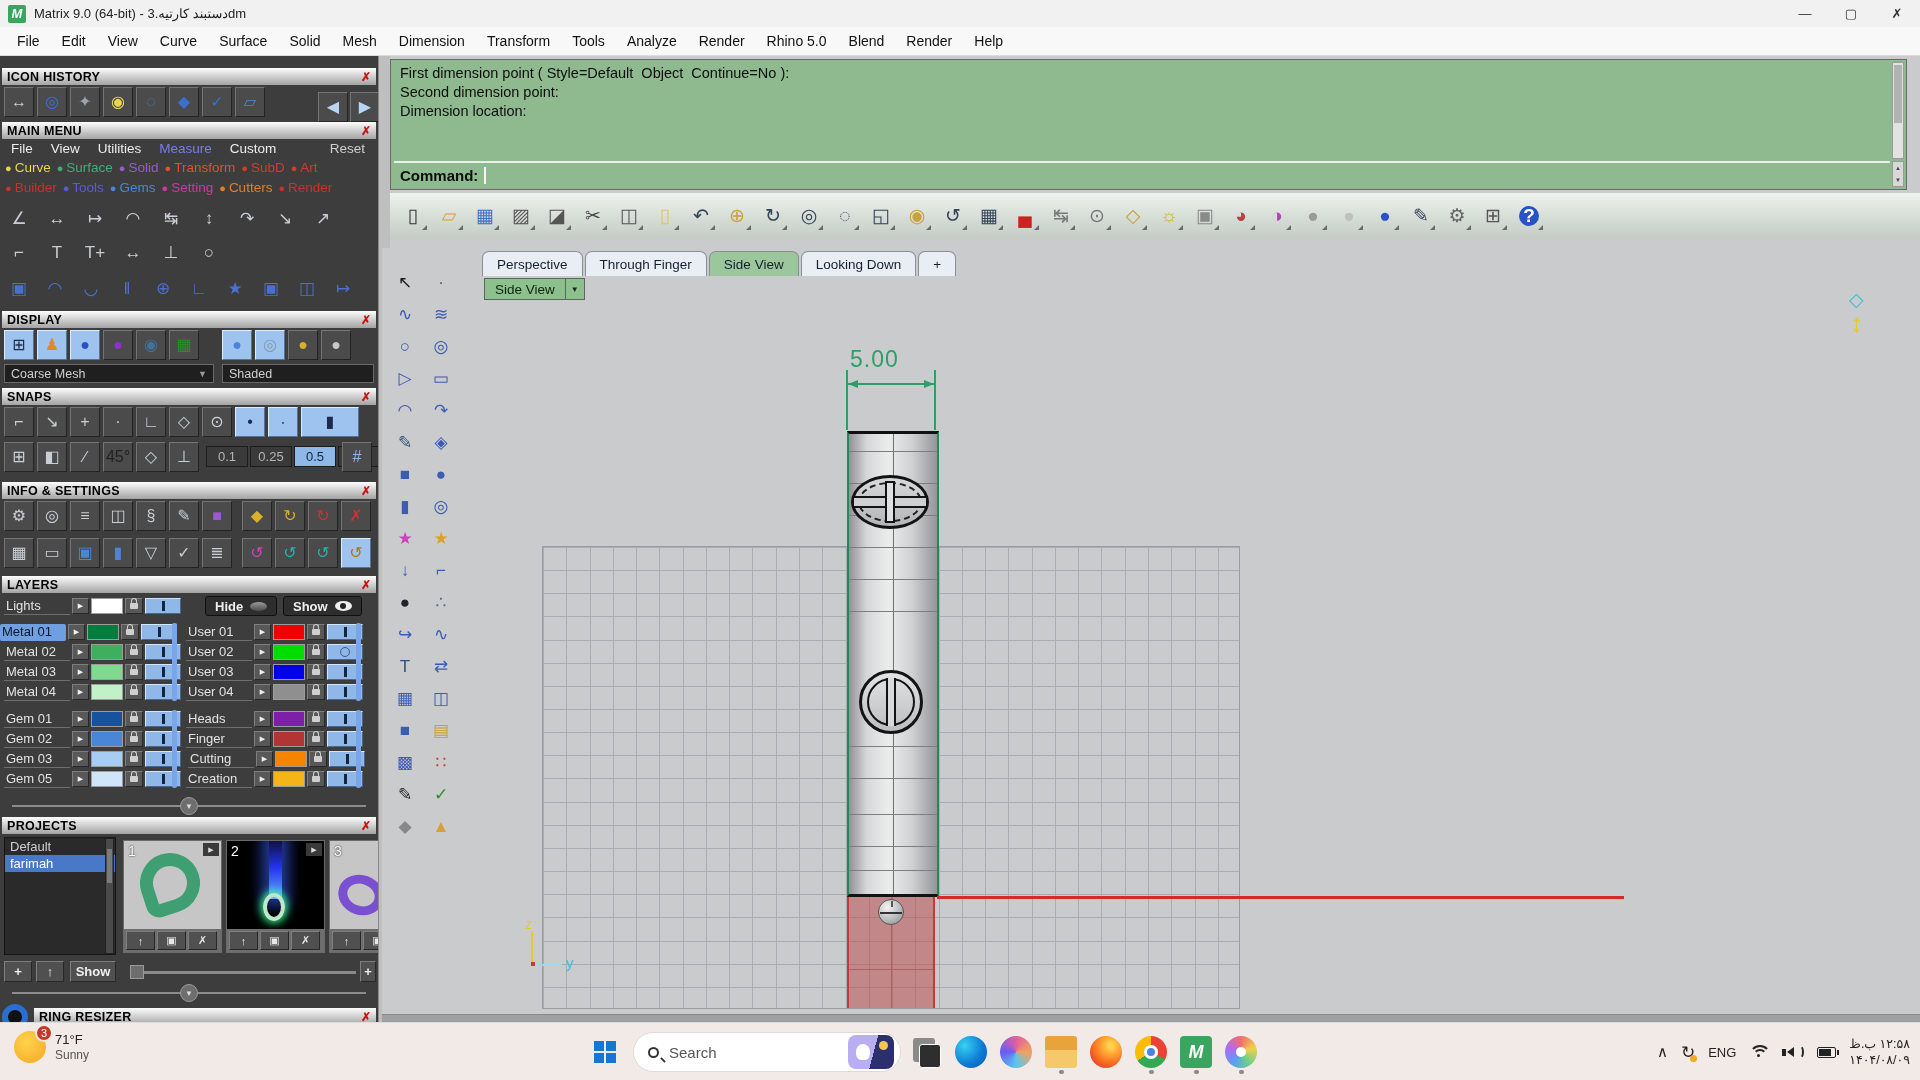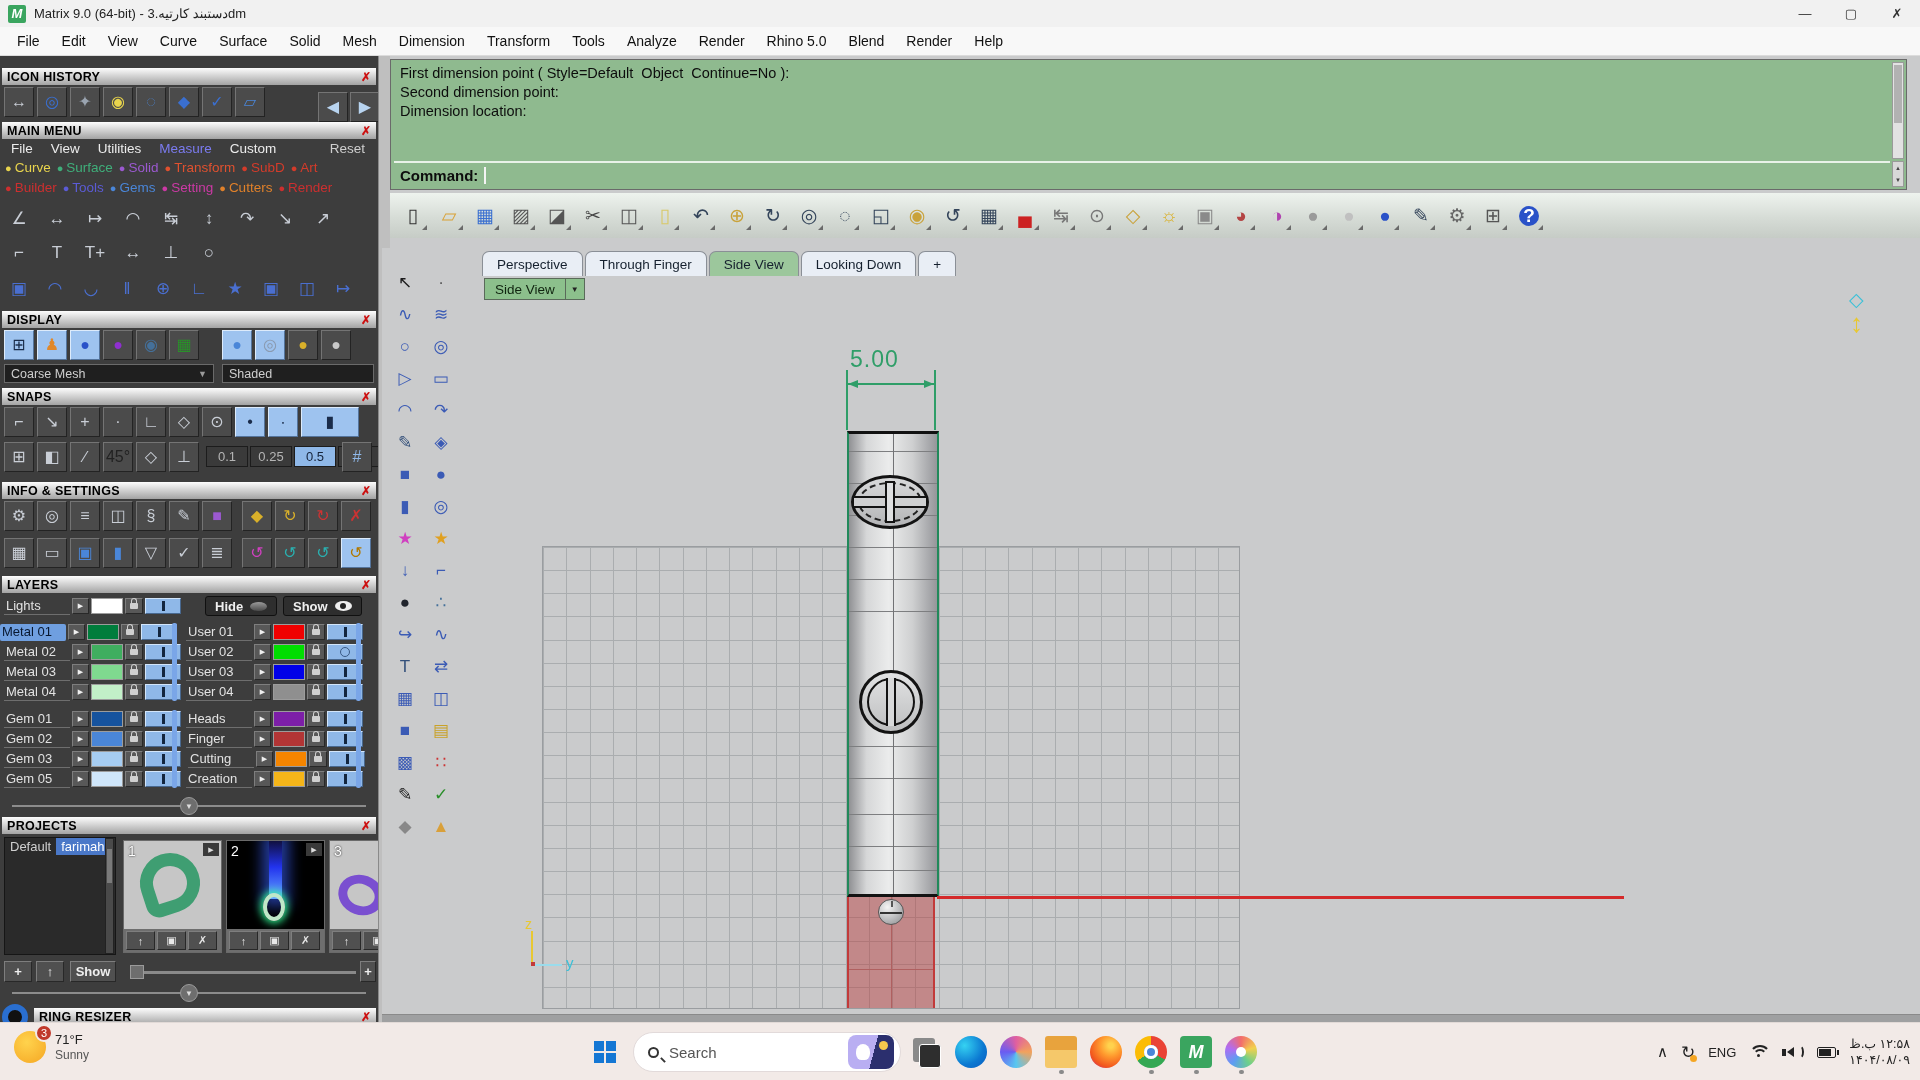--- a/index.html
+++ b/index.html
@@ -942,21 +942,21 @@
   <div class="groupbar" style="top:654px;left:356px;height:78px" data-interactable="true"></div>
 
   <div class="cbar" style="top:749px" data-interactable="true">
     <span class="knob" data-interactable="true">▼</span>
   </div>
 
   <div class="ph" style="top:761px" data-interactable="true">
     <span class="t" data-interactable="false">PROJECTS</span>
     <span class="x" data-interactable="true">✗</span>
   </div>
-  <div class="plist texts" style="top:781px;left:4px;width:112px;height:118px;flex-direction:row;display:flex" data-interactable="false">
+  <div class="plist texts" style="top:781px;left:4px;width:112px;height:118px;flex-direction:column;display:flex" data-interactable="false">
       <span class="ico" data-interactable="true">
         <span class="tl" data-interactable="false">Default</span>
       </span>
       <span class="ico act" data-interactable="true">
         <span class="tl" data-interactable="false">farimah</span>
       </span>
     </div>
   <div class="psb" style="top:782px;left:105px;height:116px" data-interactable="true">
       <span class="th"></span>
     </div>

